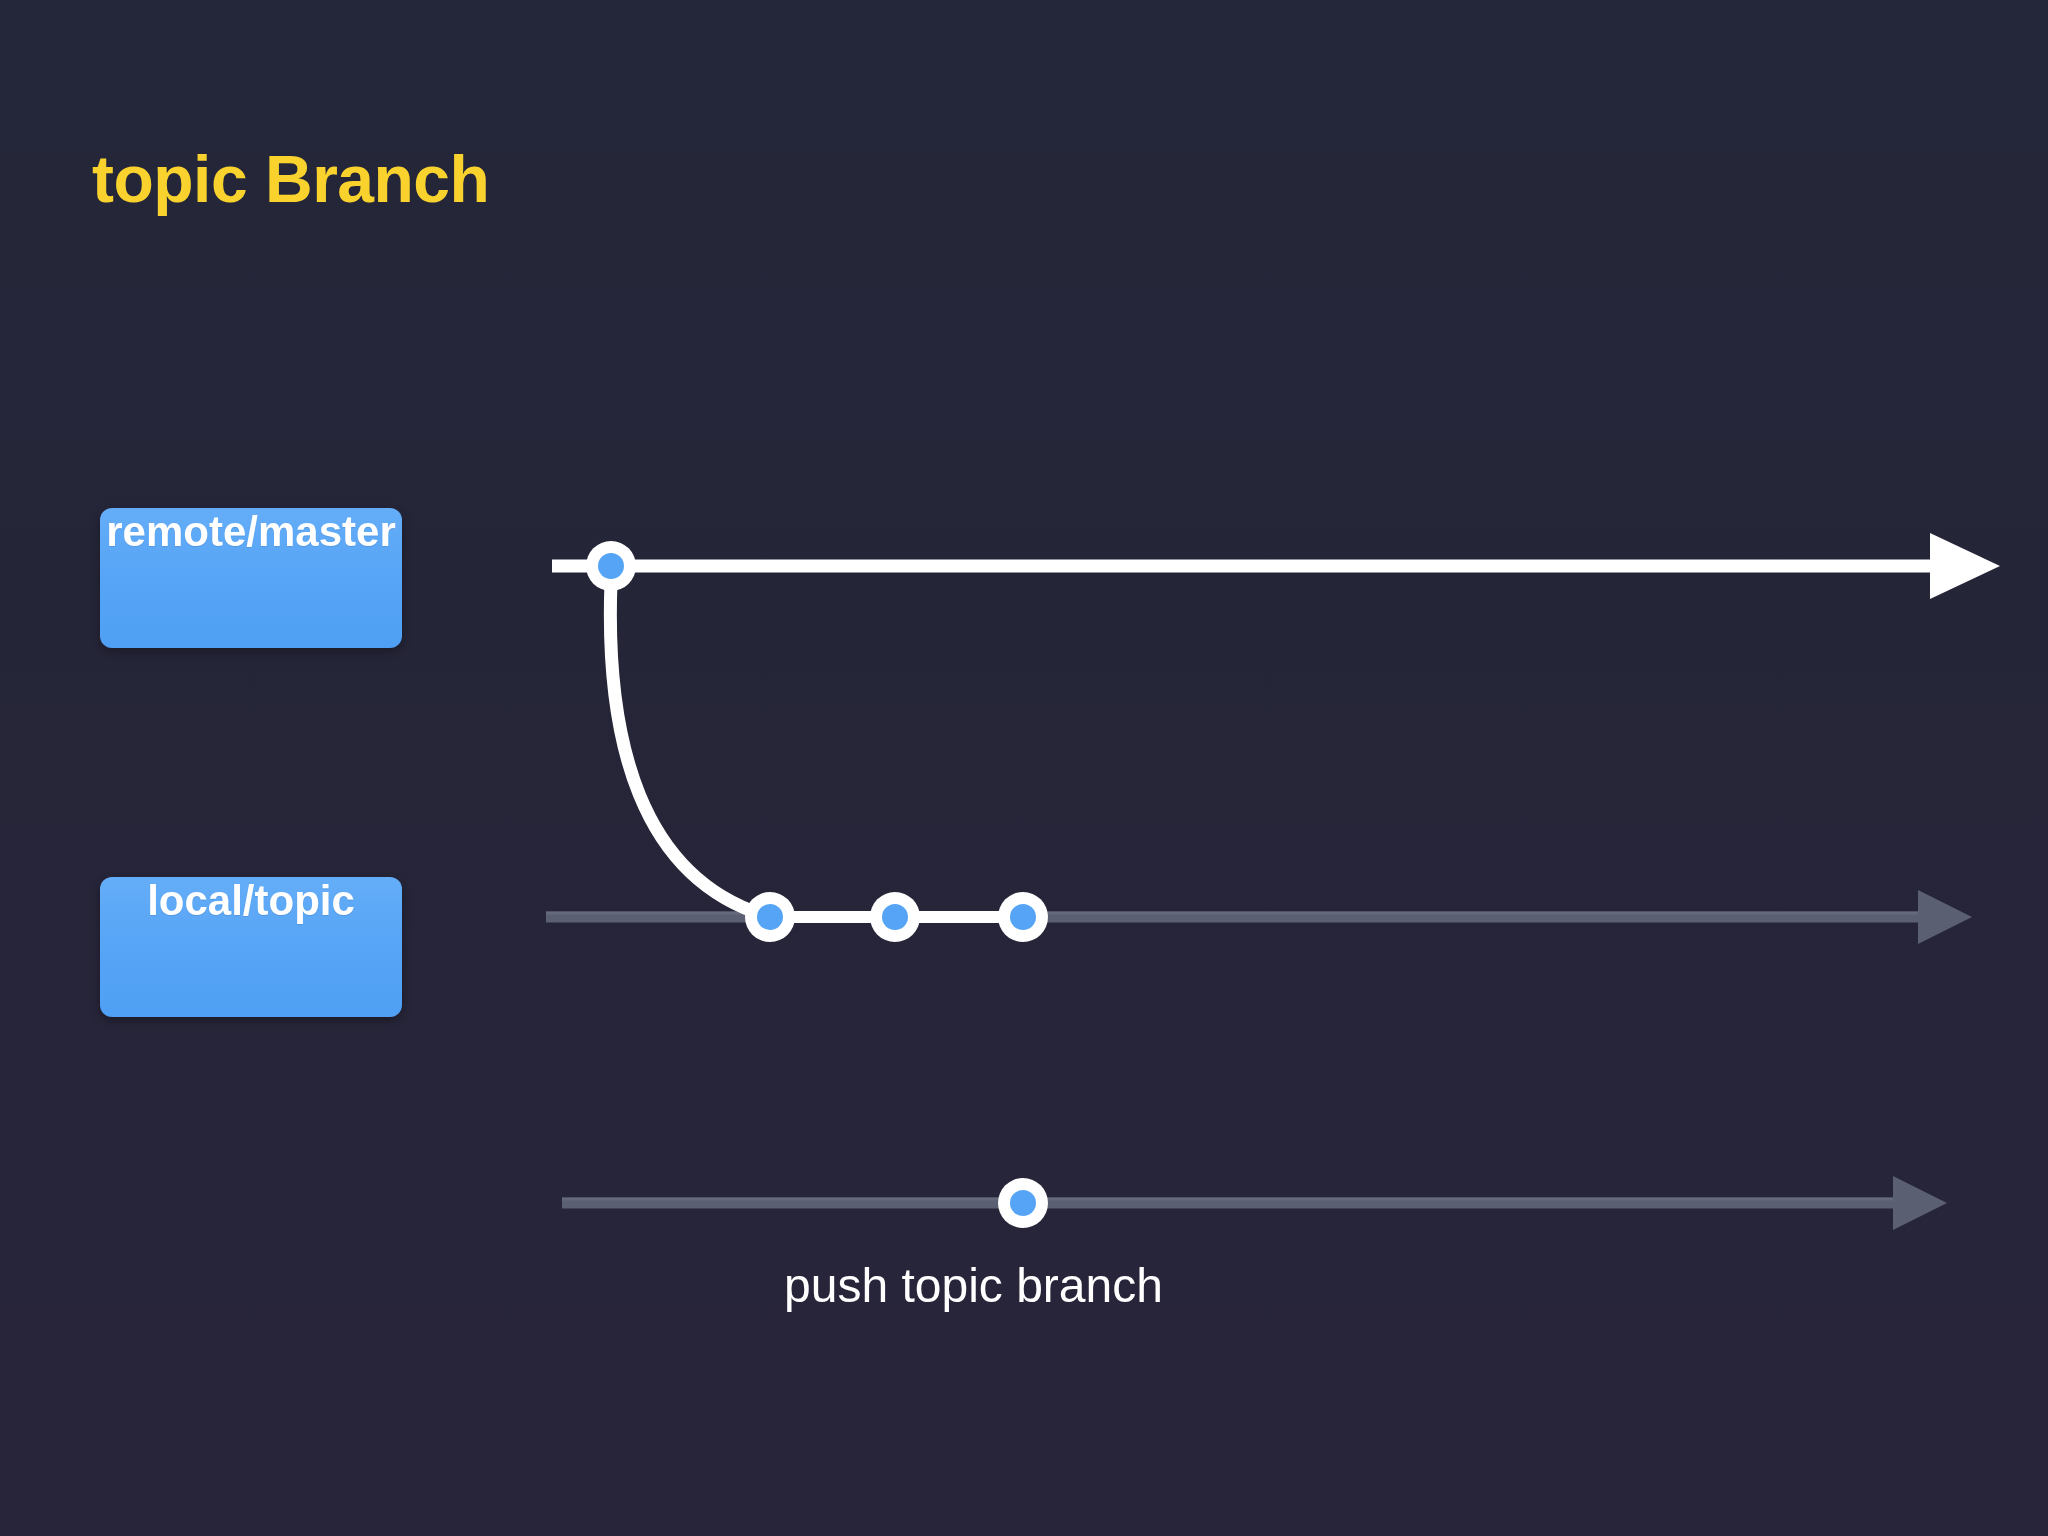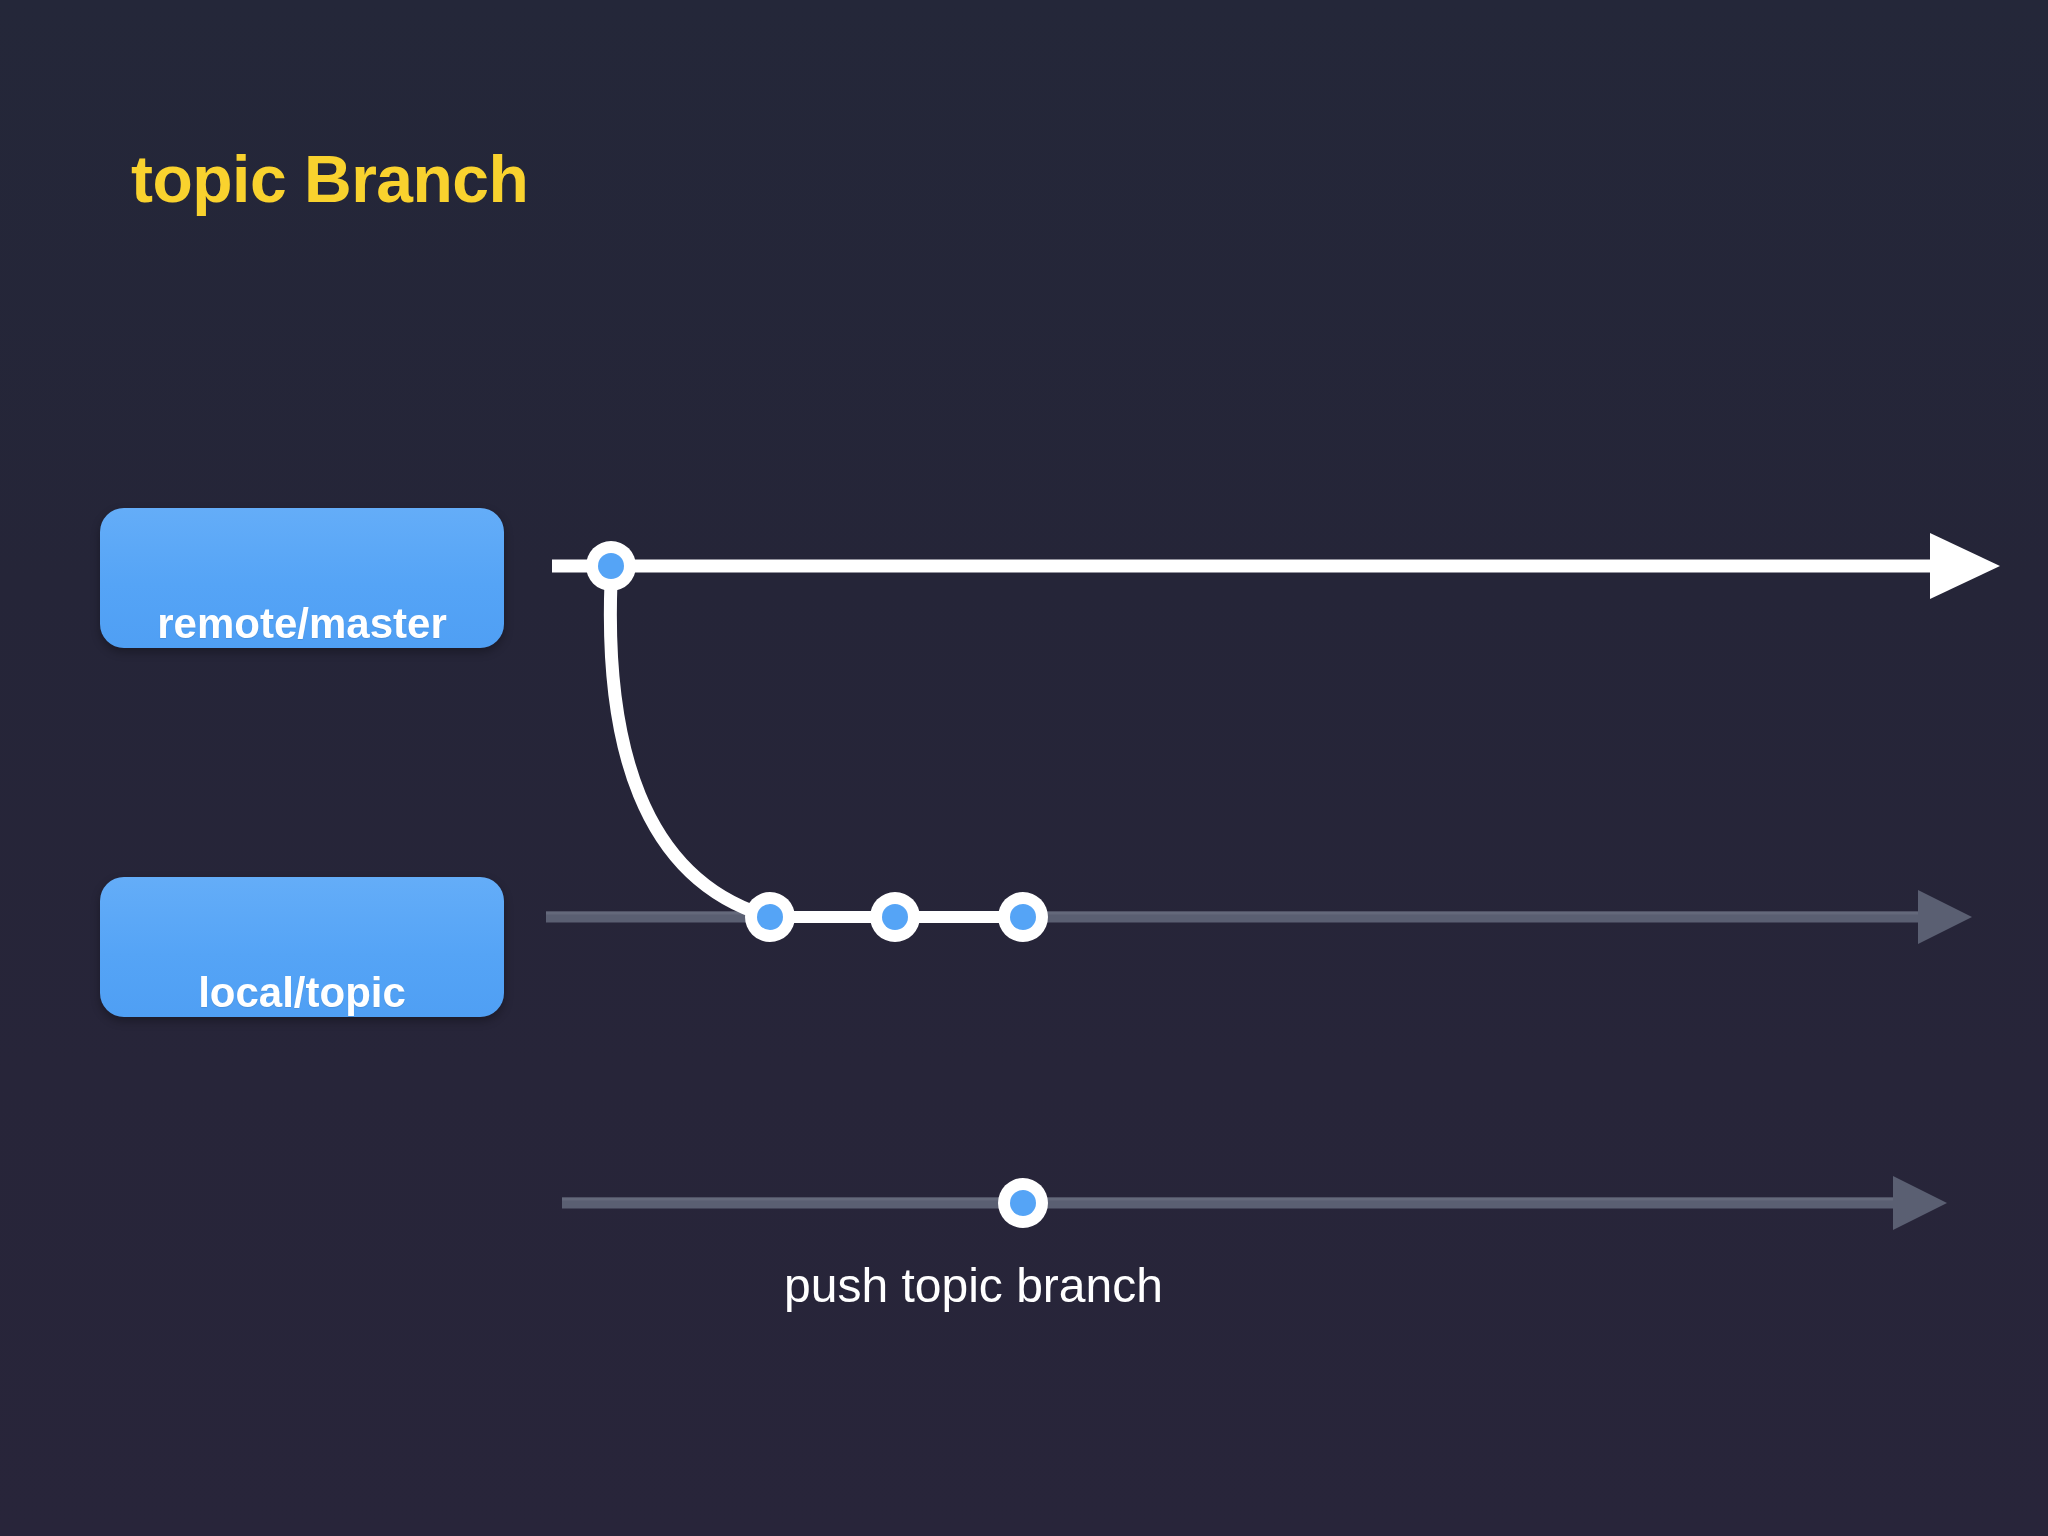--- a/index.html
+++ b/index.html
@@ -26,34 +26,33 @@
   #title {
     position: absolute;
     left: 92px;
     top: 146px;
     font-size: 66px;
     font-weight: bold;
     letter-spacing: -0.5px;
     color: #f9d22e;
     white-space: nowrap;
     line-height: 1;
-    margin-left: 39px;
   }
 
   
   .pill {
     position: absolute;
     left: 100px;
-    width: 404px;
+    width: 302px;
     height: 140px;
-    border-radius: 24px;
+    border-radius: 12px;
     background: linear-gradient(180deg, #64adf8 0%, #55a4f6 55%, #4f9ff4 100%);
     box-shadow: 0 4px 10px rgba(0,0,0,0.30);
     display: flex;
-    align-items: flex-end;
+    align-items: flex-start;
     justify-content: center;
     box-sizing: border-box;
   }
   .pill-label {
     color: #ffffff;
     font-size: 42px;
     font-weight: bold;
     white-space: nowrap;
     letter-spacing: 0px;
     text-shadow: 0 1px 1px rgba(0,0,0,0.10);

